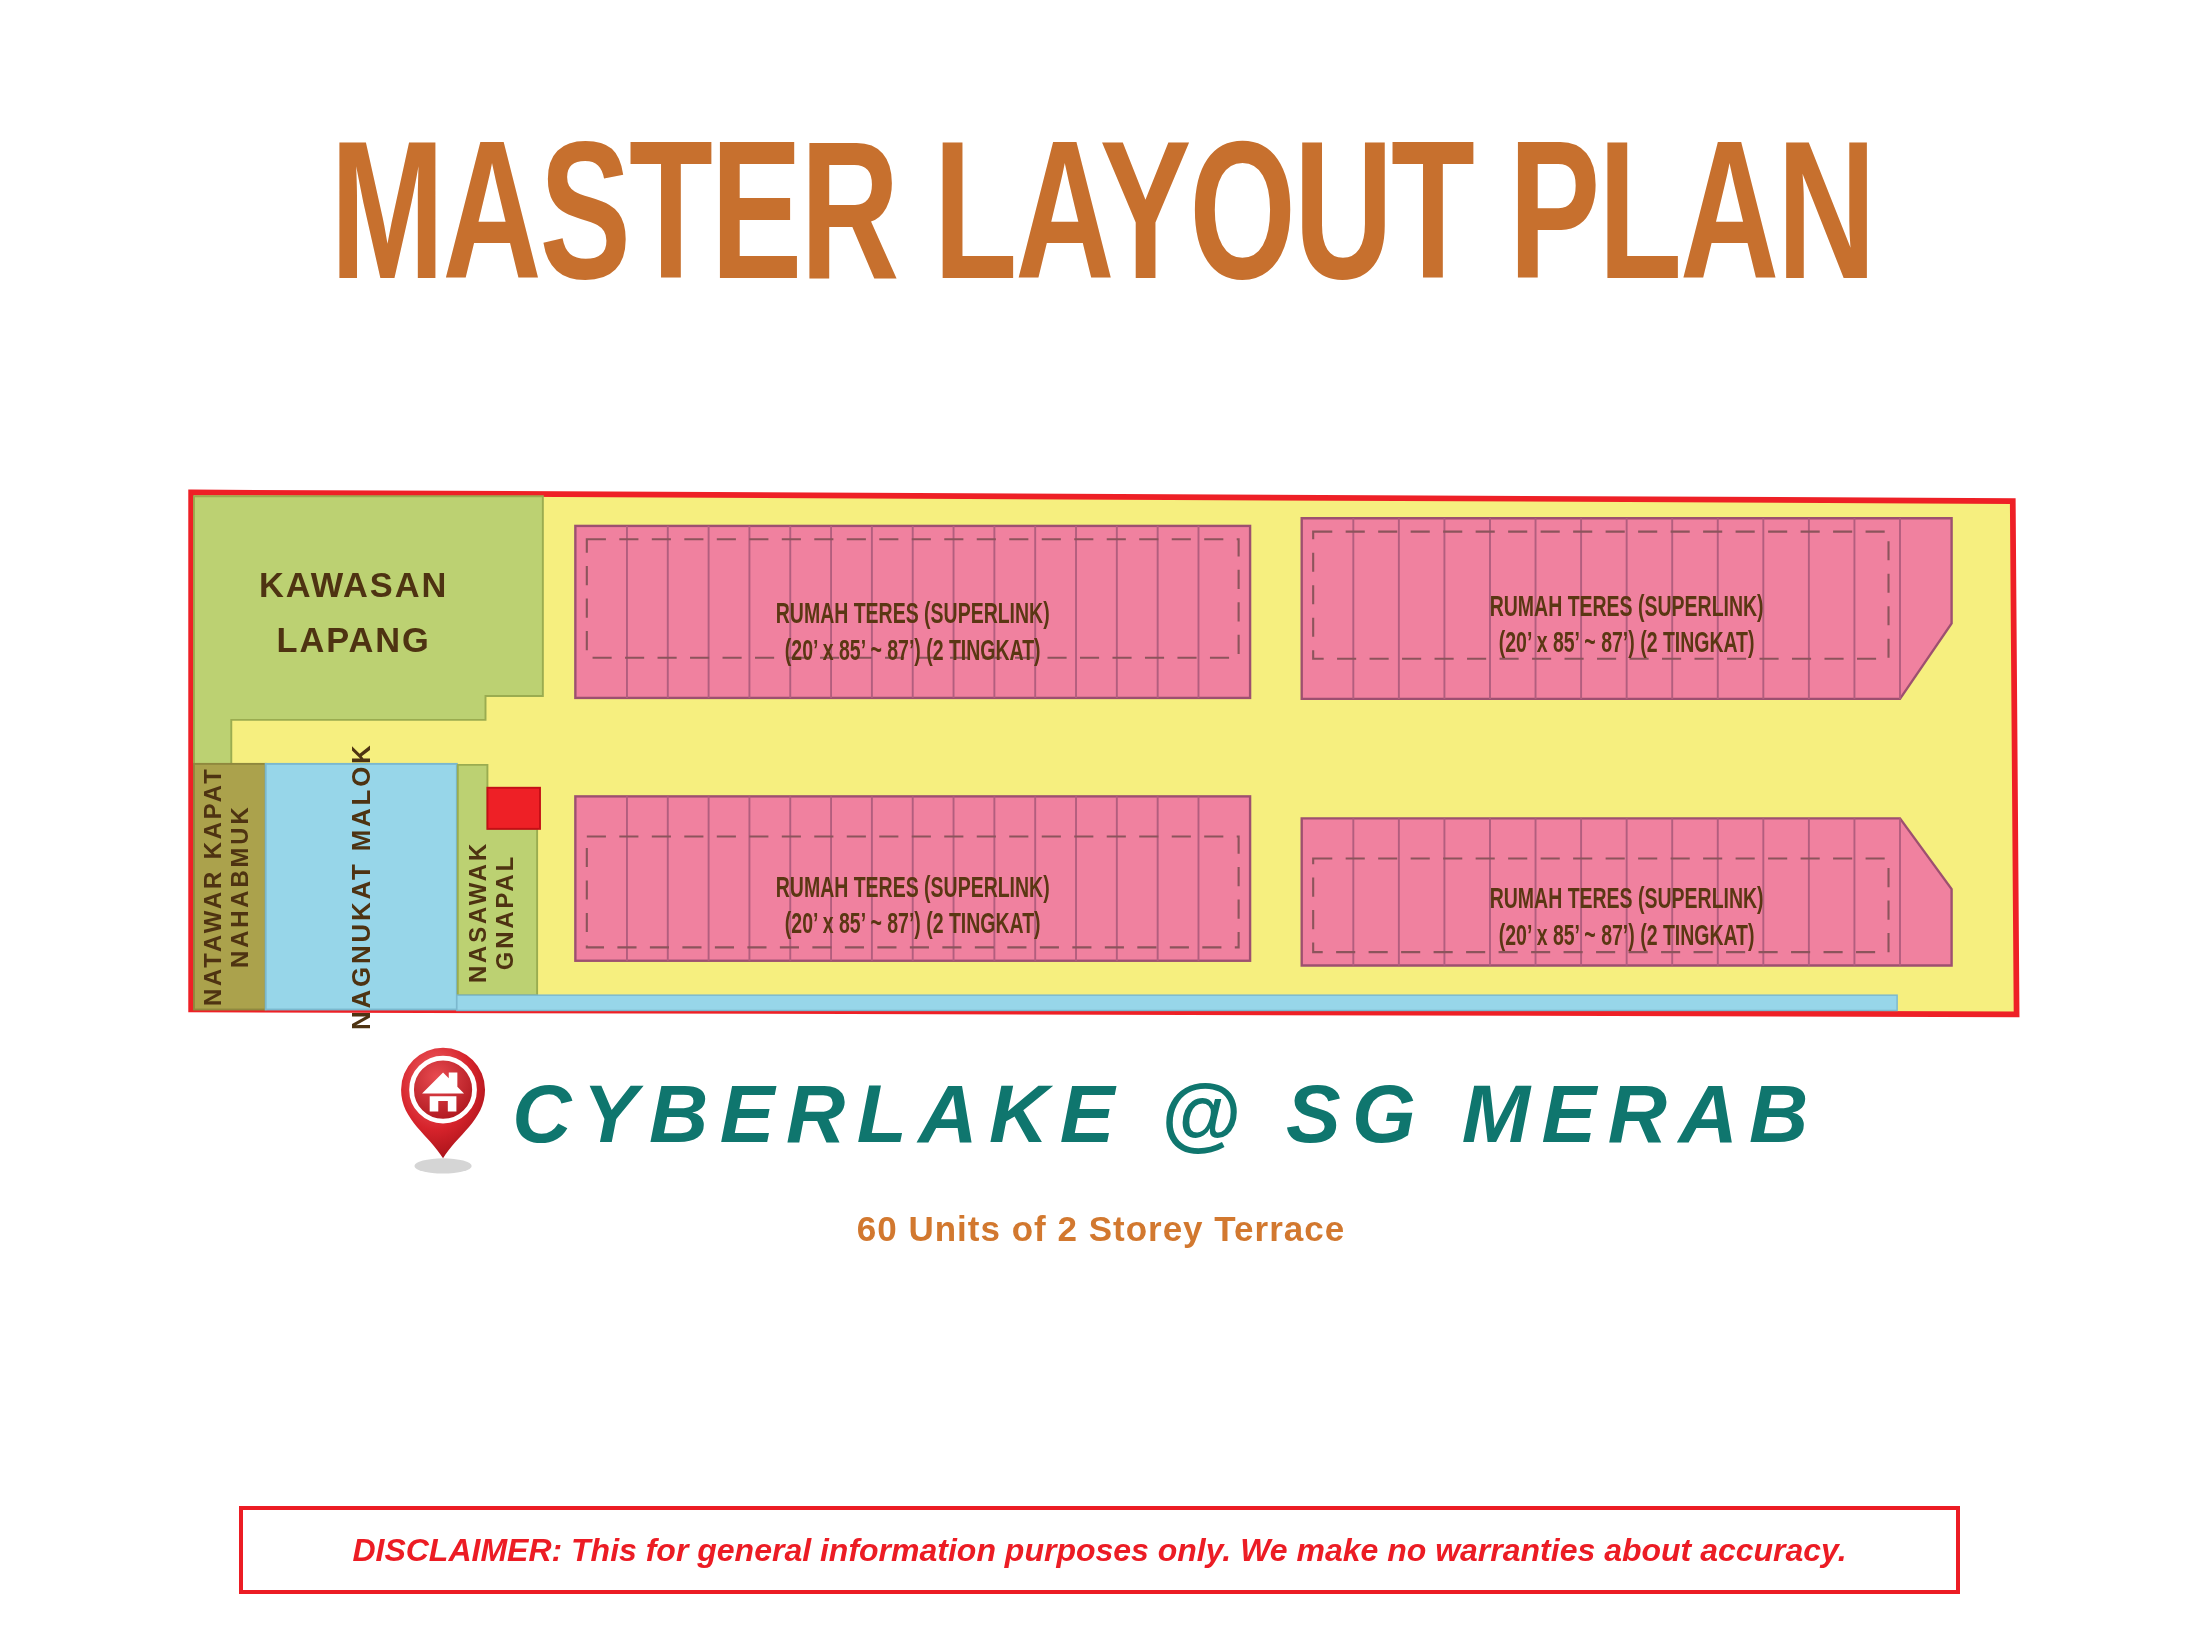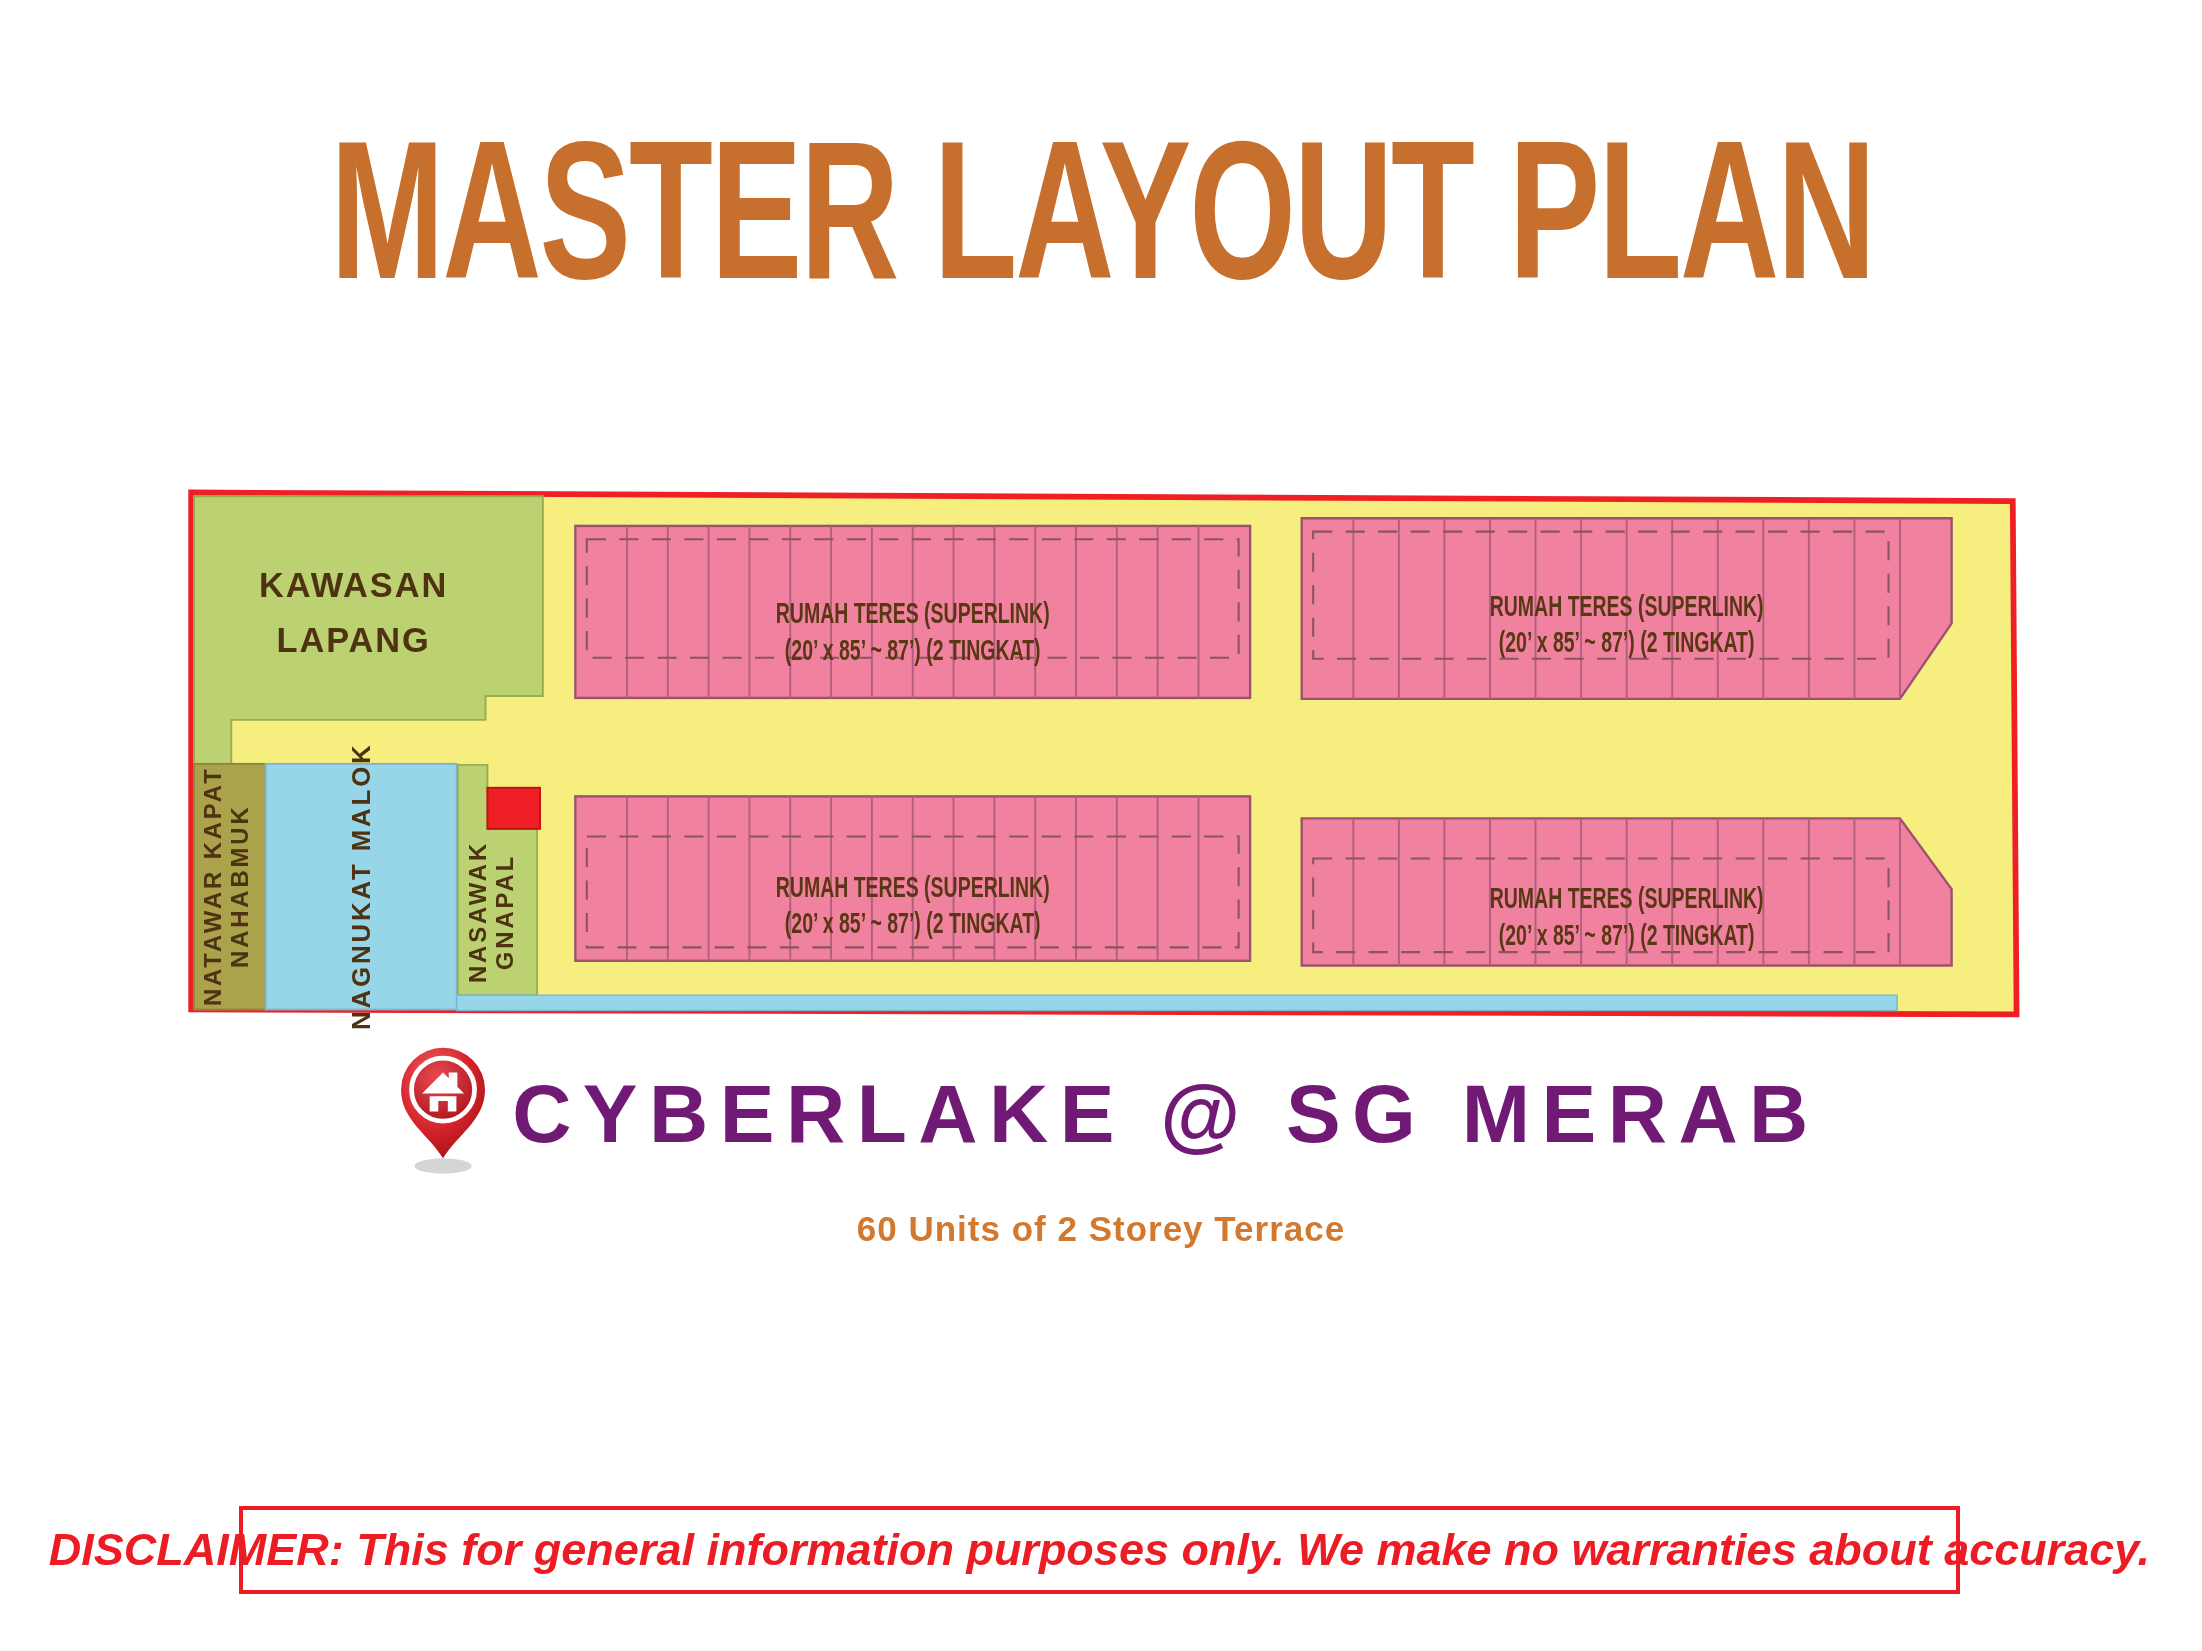--- a/index.html
+++ b/index.html
@@ -13,32 +13,32 @@
     transform:scaleX(.70);letter-spacing:-2.9px;white-space:nowrap;
   }
   #plan-svg{position:absolute;left:0;top:0;width:2202px;height:1652px}
   #plan-svg text{font-family:"Liberation Sans",sans-serif}
   .map-label{fill:#4E3312;font-weight:bold}
   .block-label{fill:#5A3713;font-weight:bold}
   .lot-lines line{stroke:#B25E7E;stroke-width:2}
   .dash-rect{fill:none;stroke:#8C545C;stroke-width:2.2;stroke-dasharray:20 14}
   .brand{
     position:absolute;top:1073px;left:478px;width:1376px;text-align:center;
-    font-size:82px;font-weight:bold;color:#701a75;
+    font-size:82px;font-weight:bold;font-style:italic;color:#0f766e;
     letter-spacing:11.5px;line-height:1;white-space:nowrap;
   }
   .details{
     position:absolute;top:1195px;left:0;width:100%;text-align:center;
     font-size:35px;font-weight:bold;color:#D2782F;line-height:68px;letter-spacing:1px;
   }
   .disclaimer{
     position:absolute;left:239px;top:1506px;width:1721px;height:88px;
     border:4.8px solid #EC1C24;box-sizing:border-box;background:#fff;
     display:flex;align-items:center;justify-content:center;
-    font-size:45px;font-weight:bold;font-style:italic;color:#EC1C24;white-space:nowrap;
+    font-size:32px;font-weight:bold;font-style:italic;color:#EC1C24;white-space:nowrap;
   }
 </style>
 </head>
 <body>
 
 <div class="title">MASTER LAYOUT PLAN</div>
 
 <svg id="plan-svg" viewBox="0 0 2304 1728" xmlns="http://www.w3.org/2000/svg">
 
   <polygon points="200,515 2106,524 2110,1061 200,1056" fill="#F6EF7F" stroke="#EE2026" stroke-width="6"></polygon>

